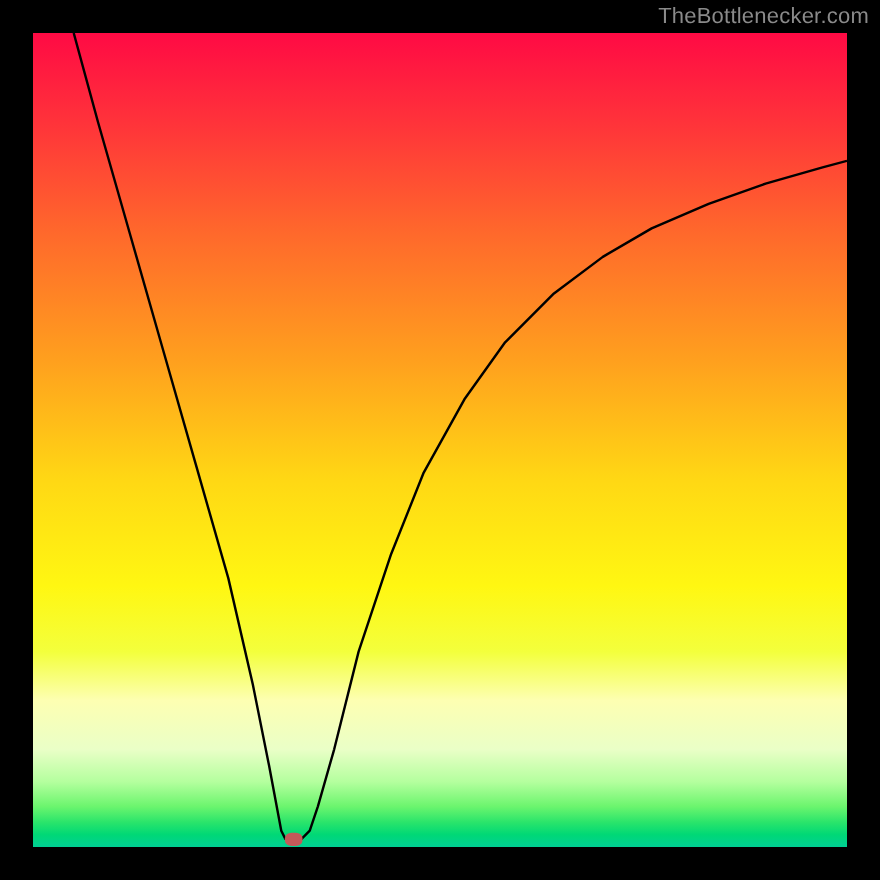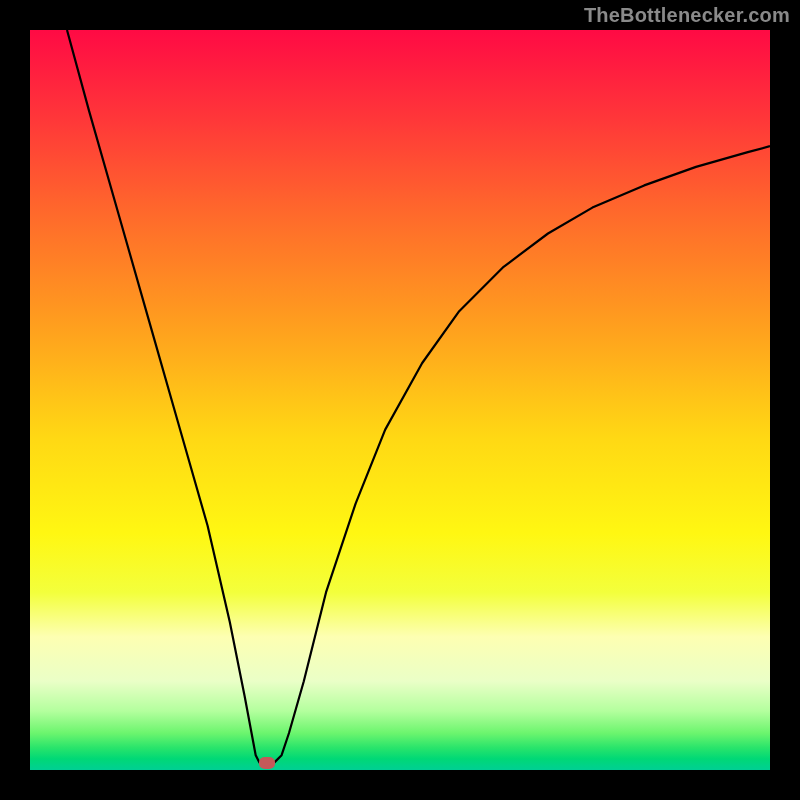--- a/index.html
+++ b/index.html
@@ -26,21 +26,21 @@
     width: 740px;
     height: 740px;
     overflow: hidden;
   }
   .attribution {
     position: absolute;
     top: 4px;
     right: 10px;
     color: #8a8a8a;
     font-size: 20px;
-    font-weight: 700;
+    font-weight: 400;
     letter-spacing: 0.2px;
   }
   
   .gradient {
     position: absolute;
     inset: 0;
     background: linear-gradient(
       to bottom,
       #ff0a44 0%,
       #ff2f3b 10%,

